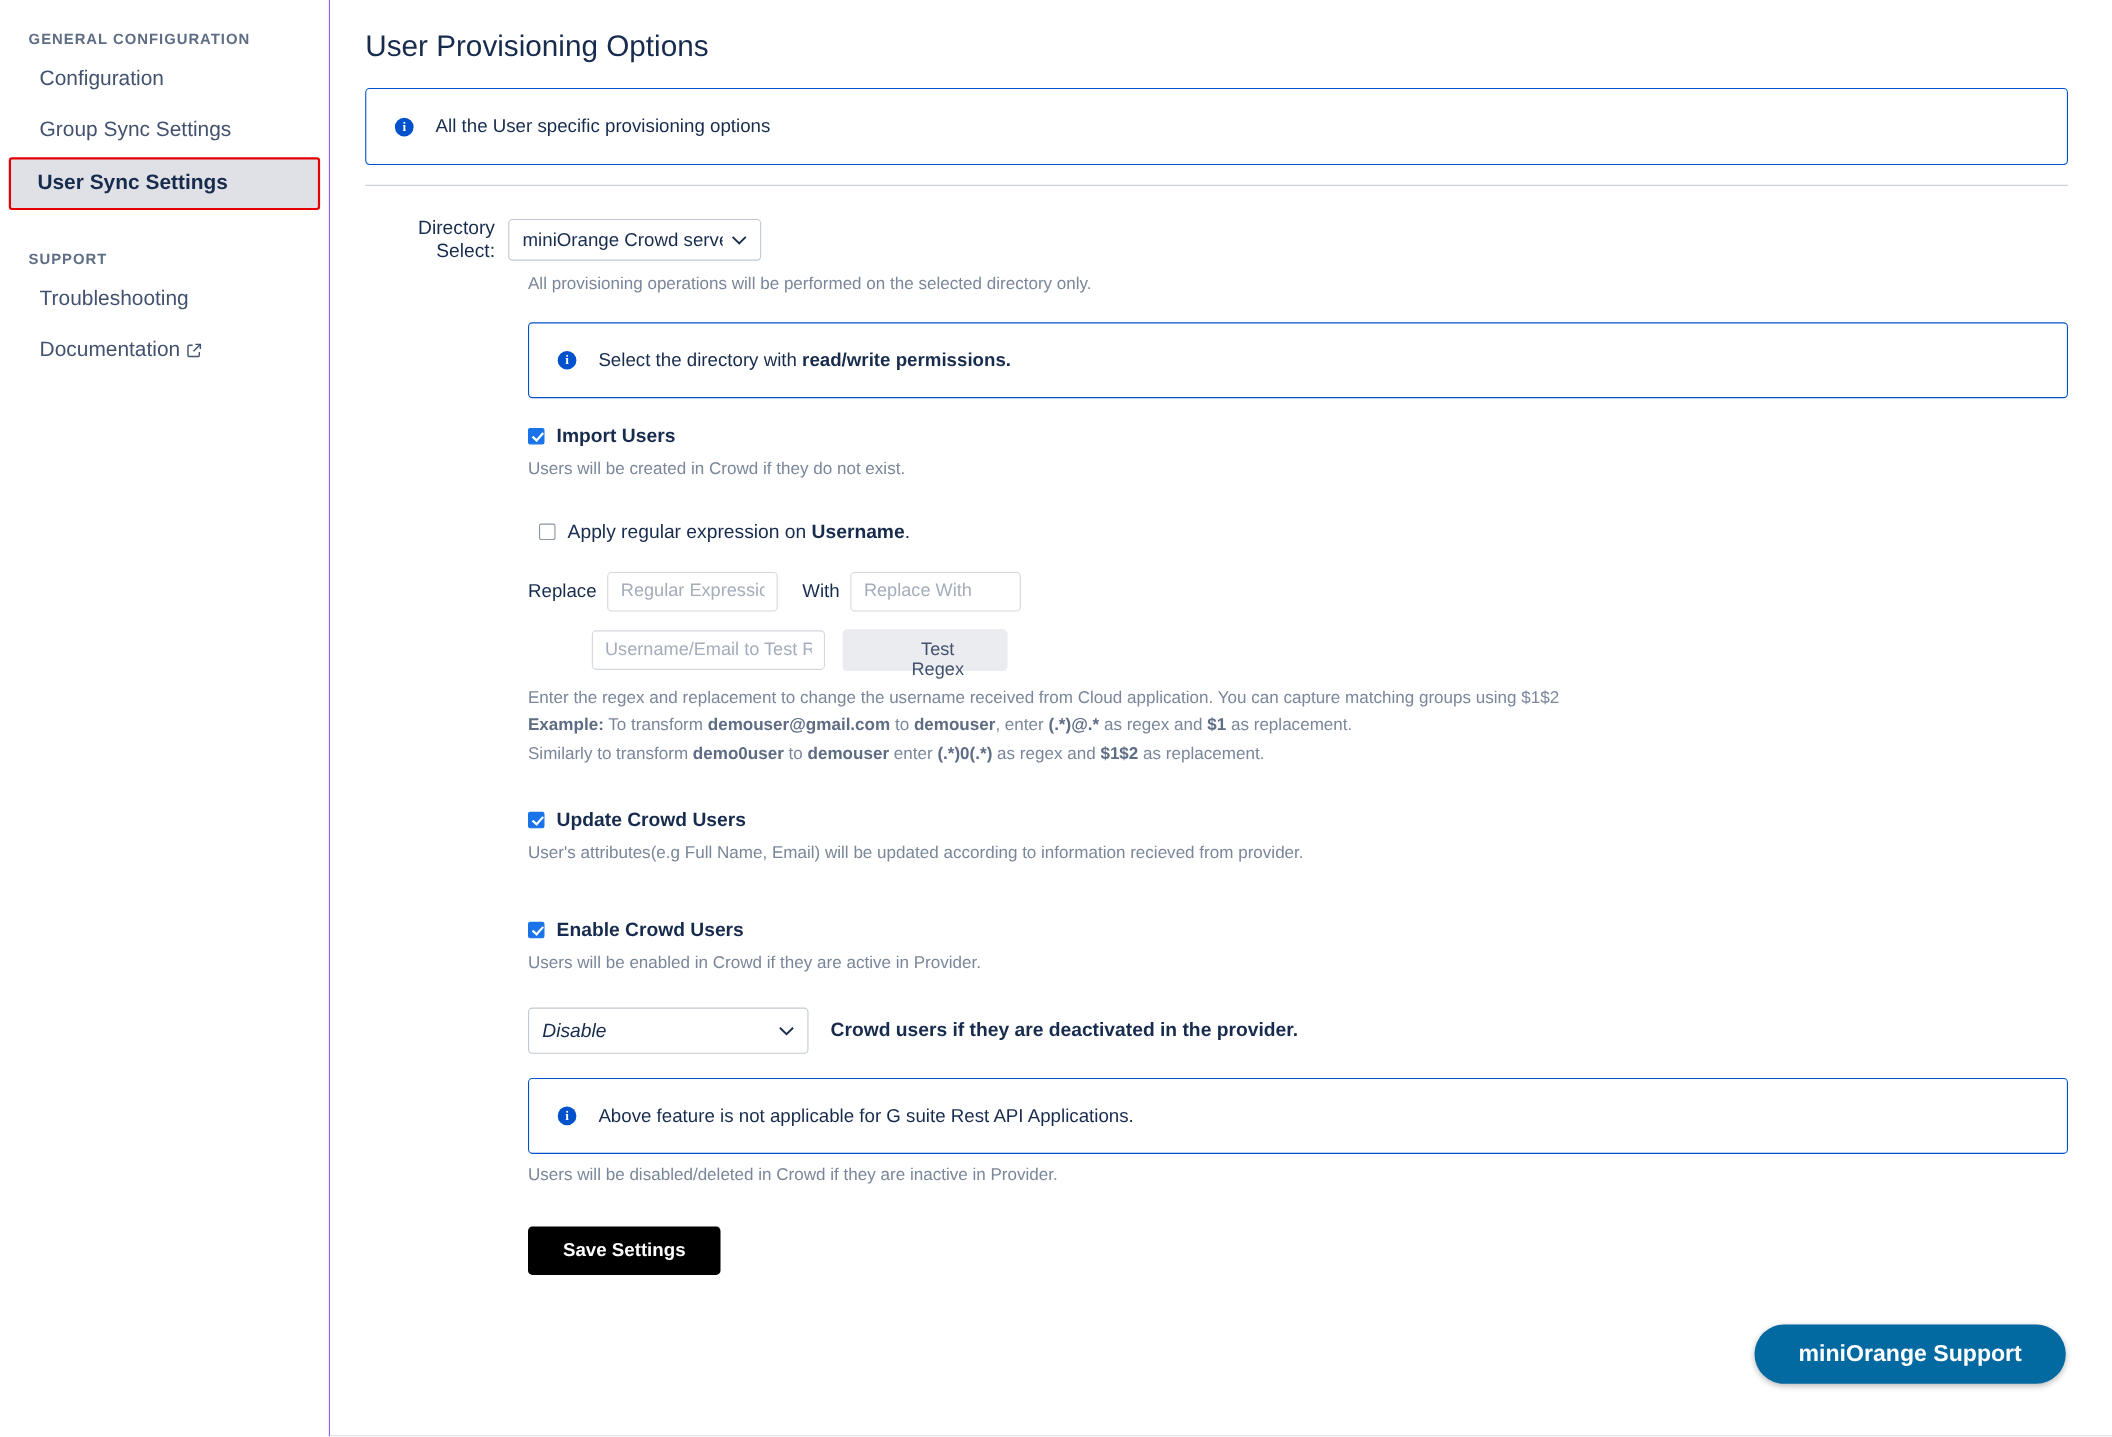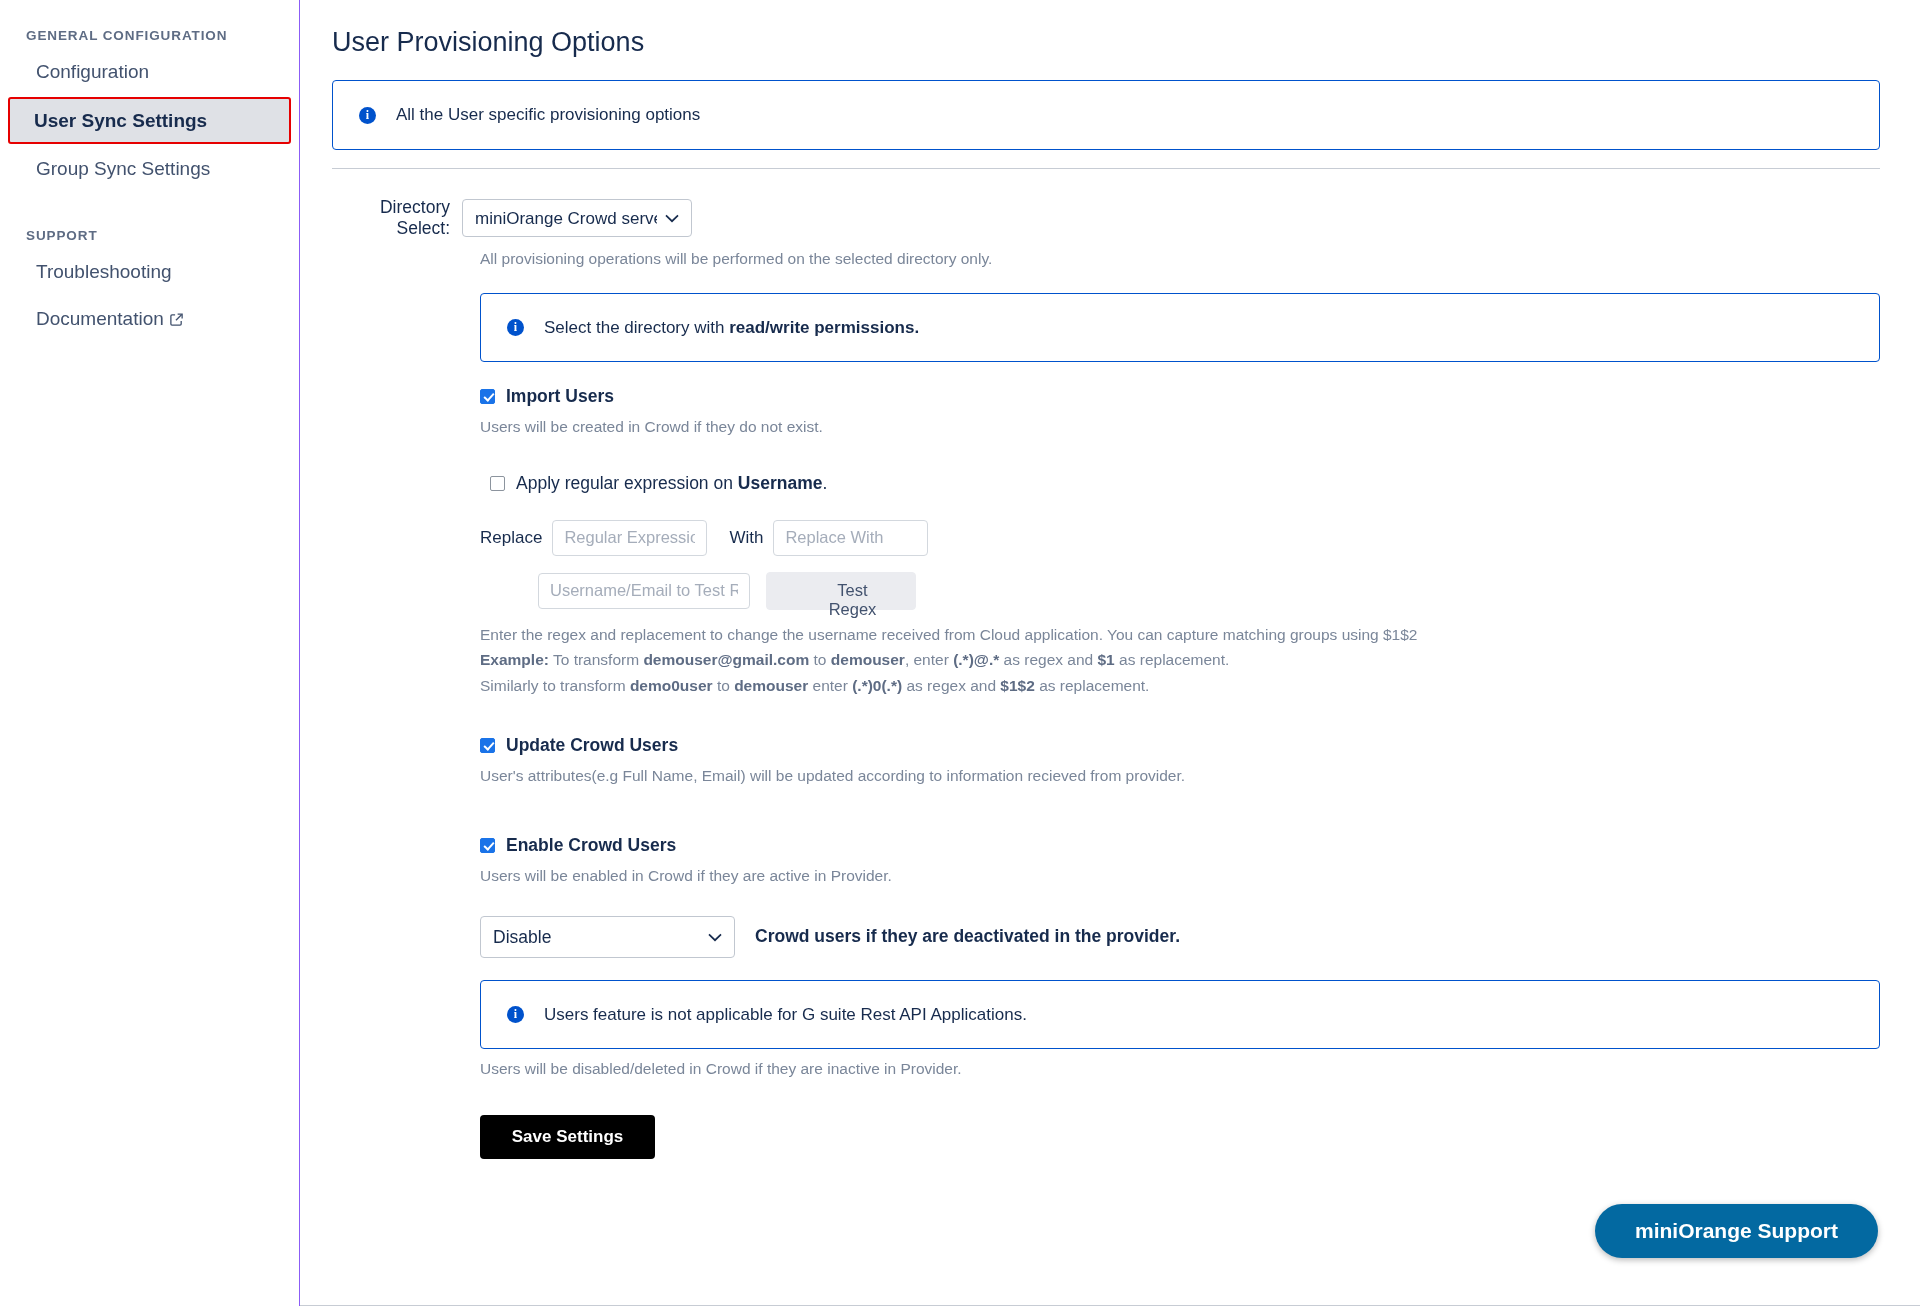--- a/index.html
+++ b/index.html
@@ -130,21 +130,21 @@
   .sel-wrap { position: relative; display: inline-block; }
   .sel-wrap .chev {
     position: absolute;
     right: 13px; top: 50%;
     transform: translateY(-50%);
     pointer-events: none;
     color: #172b4d;
     font-size: 14px;
   }
   #dir-select { width: 230px; }
-  #deact-select { width: 255px; height: 42px; font-size: 17.5px; }
+  #deact-select { width: 255px; height: 42px; font-size: 17.5px; font-style: italic; }
 
   .help {
     font-size: 15.5px;
     color: #7a8699;
     margin-top: 9px;
     line-height: 1.45;
   }
 
   
   .cbrow { display: flex; align-items: flex-start; margin-top: 30px; }
@@ -238,23 +238,23 @@
 <body>
 
 <div class="app">
 
   <nav class="sidebar">
 
     <div class="side-heading">GENERAL CONFIGURATION</div>
 
     <a class="side-item">Configuration</a>
 
+    <a class="side-item">Group Sync Settings</a>
+
     <a class="side-item active">User Sync Settings</a>
-
-    <a class="side-item">Group Sync Settings</a>
 
     <div class="side-gap"></div>
 
     <div class="side-heading">SUPPORT</div>
 
     <a class="side-item">Troubleshooting</a>
 
     <a class="side-item">
       <span>Documentation</span><span class="ext-icon">
         <svg width="15" height="15" viewBox="0 0 16 16" fill="none" stroke="#42526e" stroke-width="1.4">
@@ -357,21 +357,21 @@
               <path d="M1 1.3 7 7.2l6-5.9"></path>
             </svg>
           </span>
         </span>
         <span style="font-size:17.5px; font-weight:700; margin-left:20px;">Crowd users if they are deactivated in the provider.</span>
       </div>
 
       
       <div class="infobox" style="margin-top:22px;">
         <span class="info-circle">i</span>
-        <span class="ibtext">Users feature is not applicable for G suite Rest API Applications.</span>
+        <span class="ibtext">Above feature is not applicable for G suite Rest API Applications.</span>
       </div>
 
       <div class="help">Users will be disabled/deleted in Crowd if they are inactive in Provider.</div>
 
       <div class="spacer-lg"></div>
 
       <button class="btn-primary" style="width:175px;">Save Settings</button>
     </div>
 
     <button class="support-btn">miniOrange Support</button>

